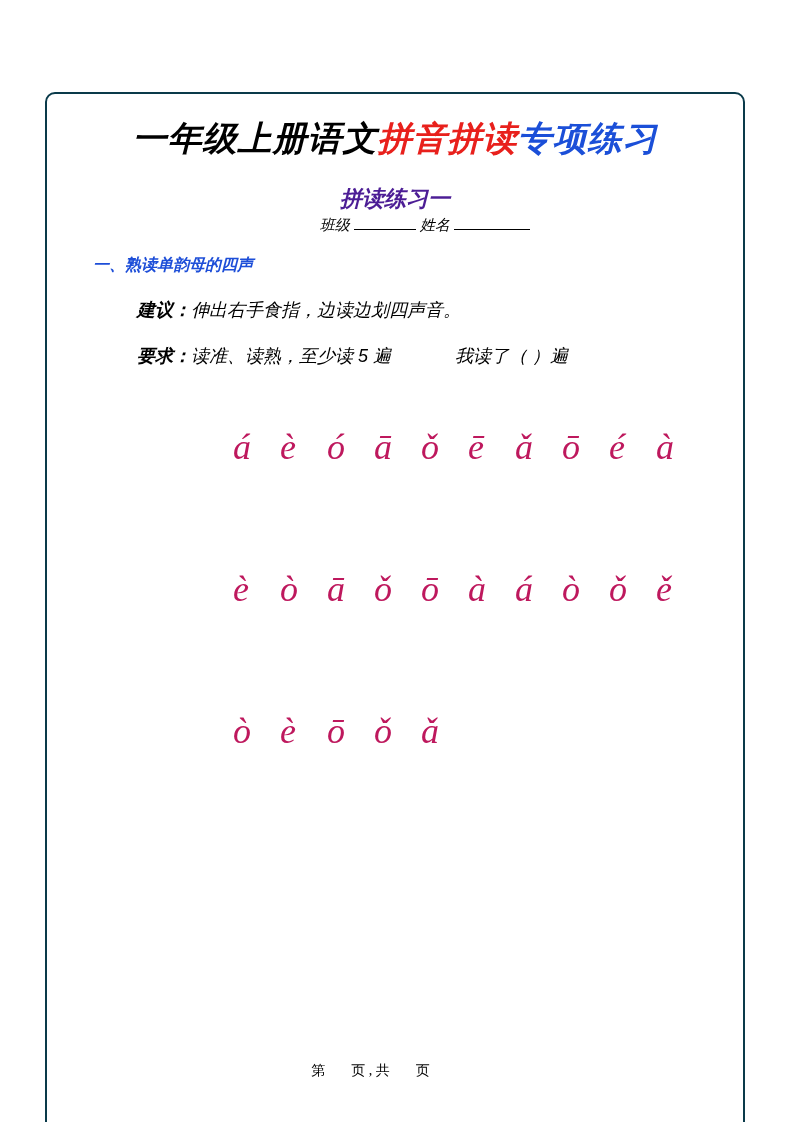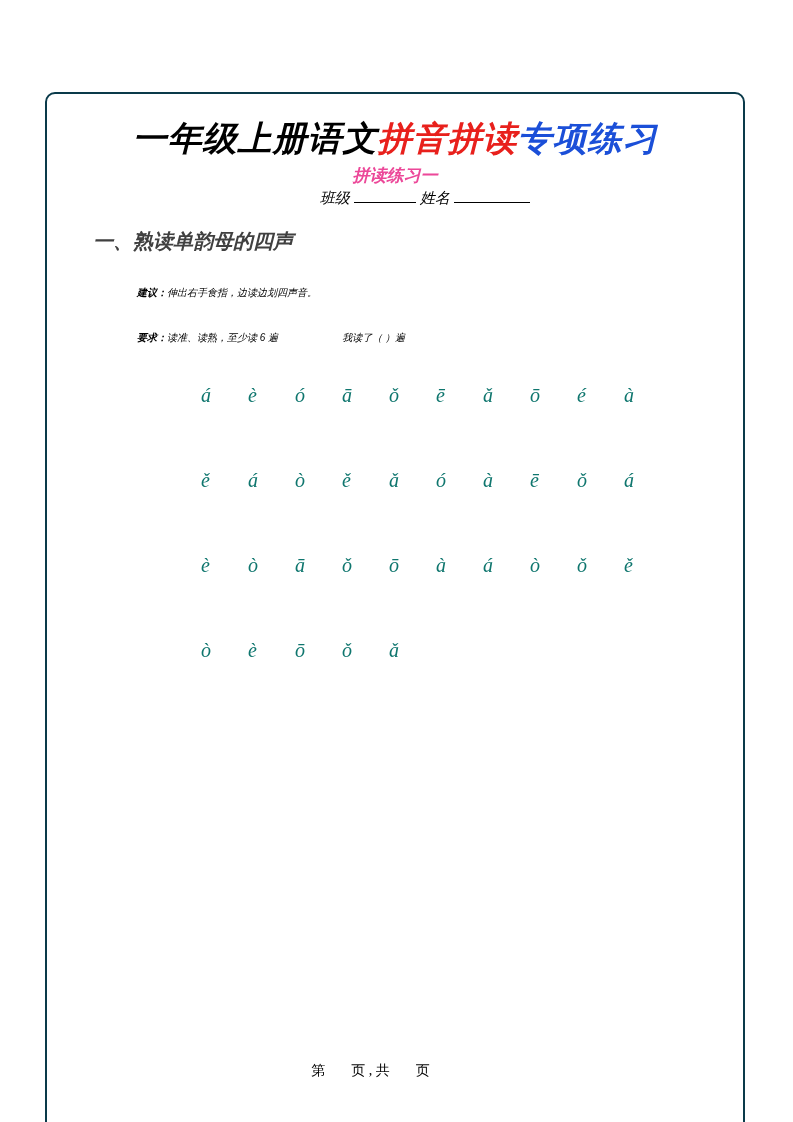--- a/index.html
+++ b/index.html
@@ -38,79 +38,79 @@
     white-space: nowrap;
     font-family: "Liberation Serif", serif;
     margin-top: 6px;
   }
   .title .seg-black { color: #000000; }
   .title .seg-red   { color: #e8201c; }
   .title .seg-blue  { color: #1b4fd8; }
 
   .subtitle {
     text-align: center;
-    font-size: 17px;
+    font-size: 22px;
     font-weight: bold;
-    color: #ec4899;
-    margin-top: 2px;
+    color: #4c1d95;
+    margin-top: 22px;
     font-family: "Liberation Serif", serif;
   }
   .idline {
     text-align: center;
     font-size: 15px;
     color: #000;
     padding-left: 60px;
   }
   .idline .u {
     display: inline-block;
     border-bottom: 1px solid #000;
     height: 15px;
   }
   .u60 { width: 62px; }
   .u70 { width: 76px; }
 
   .section-head {
     margin-top: 20px;
-    font-size: 20px;
+    font-size: 16px;
     font-weight: bold;
-    color: #404040;
+    color: #1d4ed8;
     padding-left: 18px;
   }
 
   .pin-row {
     font-family: "Liberation Serif", serif;
     font-size: 30px;
     letter-spacing: 0px;
     color: #000;
     margin-top: 14px;
     padding-left: 118px;
     white-space: pre;
   }
   .pin-row.second {
     margin-top: 10px;
   }
   .gap { display: inline-block; width: 72px; }
 
   .note {
-    margin-top: 31px;
-    font-size: 10px;
+    margin-top: 22px;
+    font-size: 18px;
     padding-left: 62px;
     color: #000;
   }
   .note .lbl { color: #000; font-weight: bold; }
   .note .sp { display: inline-block; width: 64px; }
 
   .grid {
     margin-top: 16px;
     padding-left: 86px;
   }
   .grid-row {
     font-family: "Liberation Serif", serif;
-    font-size: 20px;
-    color: #0f766e;
+    font-size: 36px;
+    color: #be185d;
     margin-bottom: 16px;
     white-space: pre;
   }
   .grid-row span.cell {
     display: inline-block;
     width: 47px;
     text-align: left;
   }
 
   .pagefoot {
@@ -145,29 +145,26 @@
     </div>
 
     <div class="section-head">一、熟读单韵母的四声</div>
 
 
     <div class="note">
       <span class="lbl">建议：</span><span>伸出右手食指，边读边划四声音。</span>
     </div>
 
     <div class="note">
-      <span class="lbl">要求：</span><span>读准、读熟，至少读 6 遍</span><span class="sp"></span><span>我读了（ ）遍</span>
+      <span class="lbl">要求：</span><span>读准、读熟，至少读 5 遍</span><span class="sp"></span><span>我读了（ ）遍</span>
     </div>
 
     <div class="grid">
       <div class="grid-row">
         <span class="cell">á</span><span class="cell">è</span><span class="cell">ó</span><span class="cell">ā</span><span class="cell">ǒ</span><span class="cell">ē</span><span class="cell">ǎ</span><span class="cell">ō</span><span class="cell">é</span><span class="cell">à</span>
-      </div>
-      <div class="grid-row">
-        <span class="cell">ě</span><span class="cell">á</span><span class="cell">ò</span><span class="cell">ě</span><span class="cell">ǎ</span><span class="cell">ó</span><span class="cell">à</span><span class="cell">ē</span><span class="cell">ǒ</span><span class="cell">á</span>
       </div>
       <div class="grid-row">
         <span class="cell">è</span><span class="cell">ò</span><span class="cell">ā</span><span class="cell">ǒ</span><span class="cell">ō</span><span class="cell">à</span><span class="cell">á</span><span class="cell">ò</span><span class="cell">ǒ</span><span class="cell">ě</span>
       </div>
       <div class="grid-row">
         <span class="cell">ò</span><span class="cell">è</span><span class="cell">ō</span><span class="cell">ǒ</span><span class="cell">ǎ</span>
       </div>
     </div>
 
   </div>

